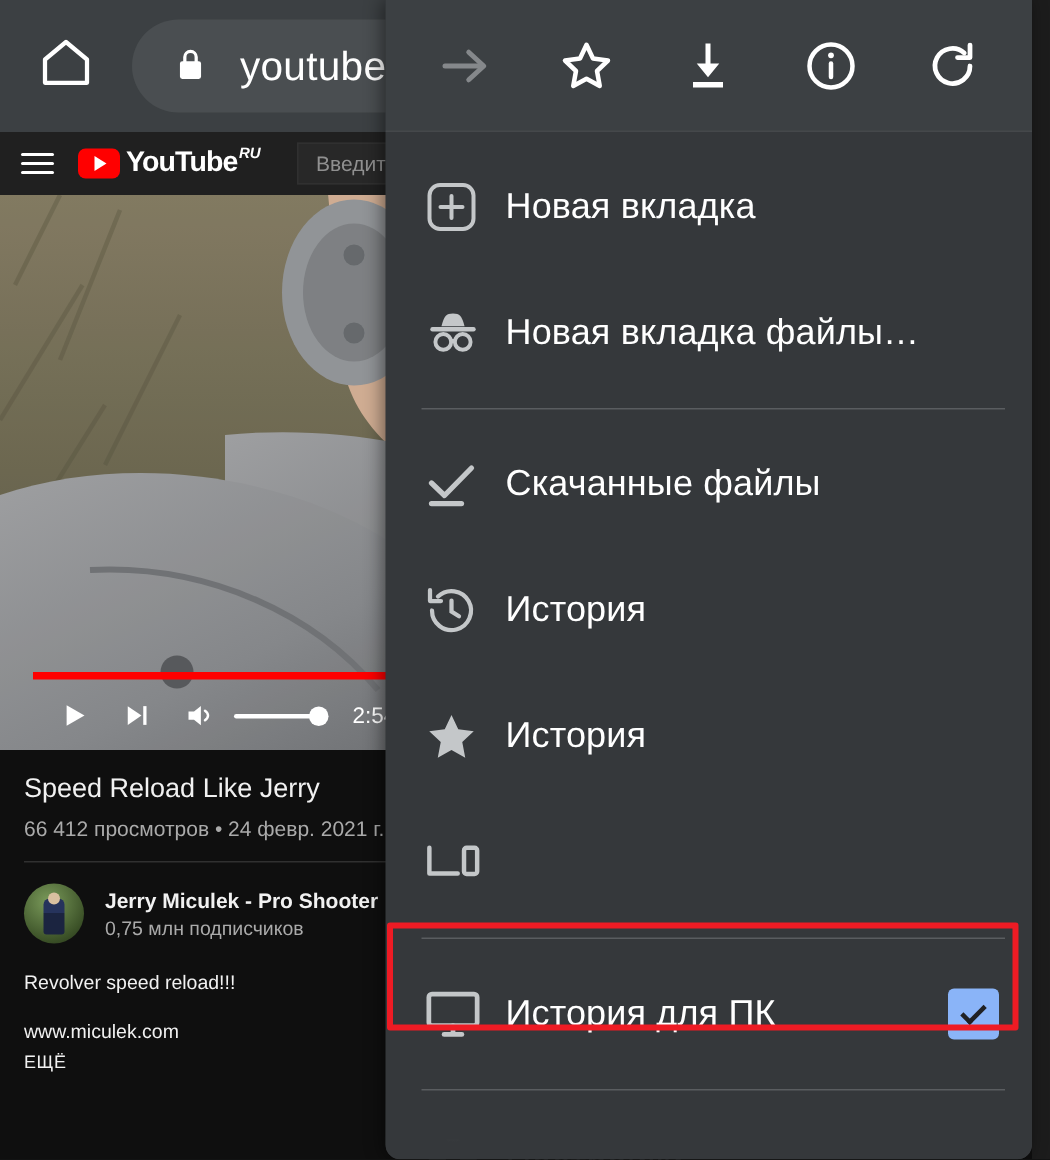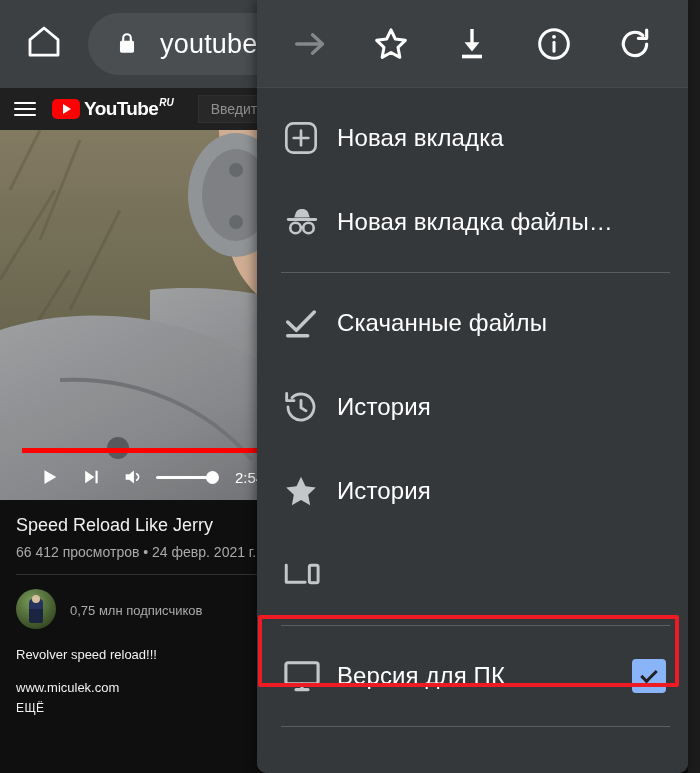--- a/index.html
+++ b/index.html
@@ -377,20 +377,24 @@
       <div class="video-stats">66 412 просмотров • 24 февр. 2021 г.</div>
     </div>
     <div class="divider-yt"></div>
 
     <div class="channel-row">
       <div class="avatar">
         <span class="figure"></span>
           <span class="head"></span>
       </div>
       <div>
+        <div class="ch-name-row">
+          <span class="channel-name">Jerry Miculek - Pro Shooter</span>
+          <span class="verified"></span>
+        </div>
         <div class="channel-subs">0,75 млн подписчиков</div>
       </div>
     </div>
 
     <div class="desc">Revolver speed reload!!!</div>
     <div class="desc-link">www.miculek.com</div>
     <div class="more">ЕЩЁ</div>
   </div>
 
   <div class="right-gutter"></div>
@@ -500,21 +504,21 @@
       <div class="menu-divider"></div>
 
       <div class="menu-item">
         <span class="mi-icon">
           <svg width="42" height="42" viewBox="0 0 24 24" fill="none" stroke="#c4c7c9" stroke-width="1.8" stroke-linejoin="round">
             <rect x="2.8" y="4.4" width="18.4" height="12" rx="1.2"></rect>
             <line x1="12" y1="16.4" x2="12" y2="19.4" stroke-linecap="round"></line>
             <line x1="8.6" y1="19.8" x2="15.4" y2="19.8" stroke-linecap="round"></line>
           </svg>
         </span>
-        <span class="mi-label">Версия для ПК</span>
+        <span class="mi-label">История для ПК</span>
         <span class="checkbox">
             <span class="tick"></span>
           </span>
       </div>
 
       <div class="menu-divider"></div>
 
       <div class="menu-item dimmed">
         <span class="mi-icon">
           <svg width="42" height="42" viewBox="0 0 24 24" fill="#55585b">

